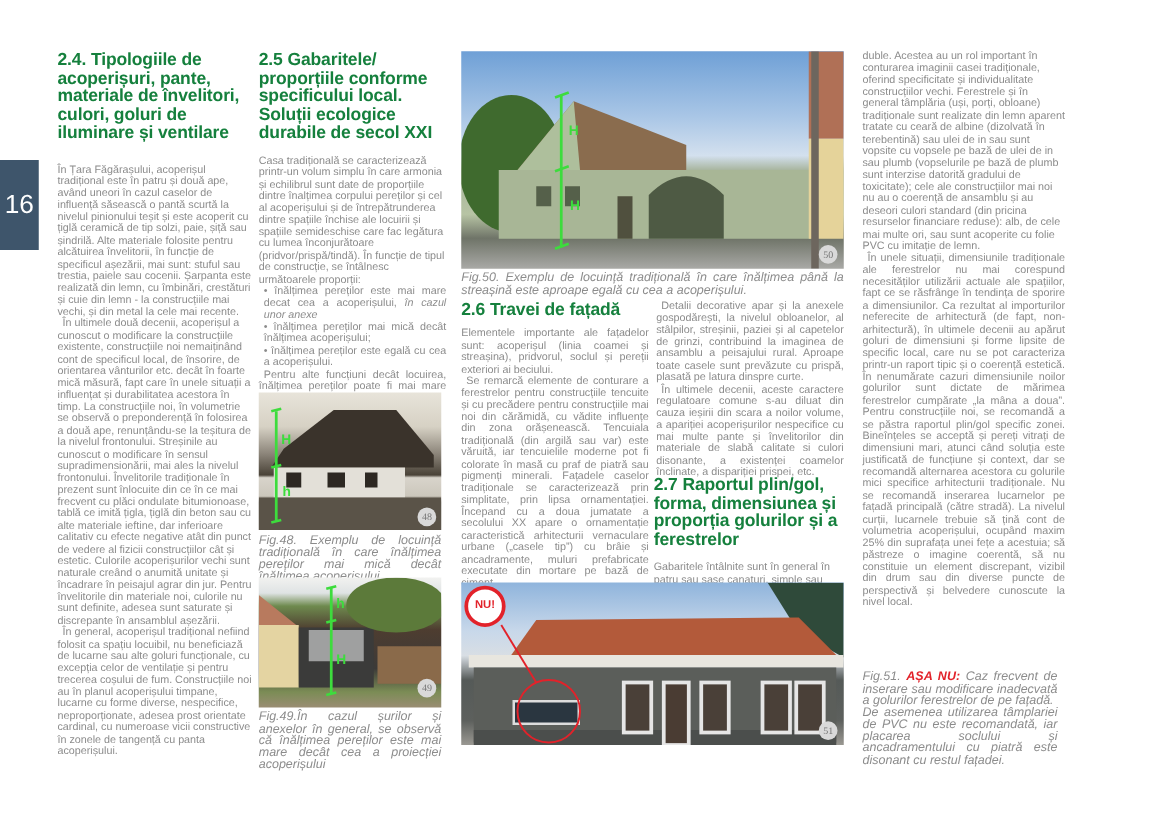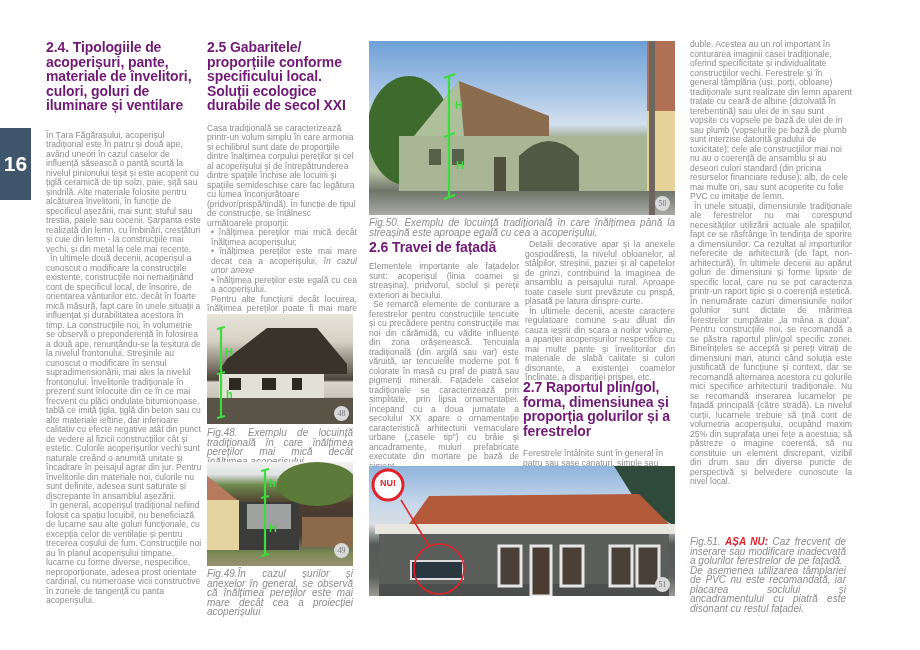--- a/index.html
+++ b/index.html
@@ -2,26 +2,26 @@
 <html><head>
 <meta charset="utf-8">
 <style>
   html, body { margin: 0; padding: 0; }
   body {
     width: 920px; height: 650px; background: #ffffff; position: relative; overflow: hidden;
     font-family: "Liberation Sans", sans-serif; color: #8a8a8a;
   }
   .page-tab {
     position: absolute; left: 0; top: 128px; width: 31px; height: 72px;
-    background: #3e556b; color: #fff; font-weight: bold; font-size: 21px;
+    background: #3e556b; color: #fff; font-weight: normal; font-size: 21px;
     display: flex; align-items: center; justify-content: center;
   }
   .col { position: absolute; top: 0; }
   h2.sec {
-    margin: 0; font-weight: bold; color: #701a75; font-size: 14.5px; line-height: 14.5px;
+    margin: 0; font-weight: bold; color: #15803d; font-size: 14.5px; line-height: 14.5px;
     letter-spacing: -0.1px;
   }
   .body-text {
     font-size: 8.6px; line-height: 9.5px; color: #8c8c8c; margin: 0;
   }
   .justify { text-align: justify; }
   .body-text p { margin: 0; }
   .indent { text-indent: 4px; }
   .caption { font-size: 10px; line-height: 9.5px; font-style: italic; color: #8c8c8c; margin: 0; }
   .caption .bad { color: #e2222a; font-weight: bold; }
@@ -47,22 +47,22 @@
     <p>În Țara Făgărașului, acoperișul tradițional este în patru și două ape, având uneori  în cazul caselor de influență săsească o pantă scurtă la nivelul pinionului teșit și este acoperit cu țiglă ceramică de tip solzi, paie, șiță sau șindrilă. Alte materiale folosite pentru alcătuirea învelitorii, în funcție de specificul așezării, mai sunt: stuful sau trestia, paiele sau cocenii. Șarpanta este realizată din lemn, cu îmbinări, crestături și cuie din lemn - la construcțiile mai vechi, și din metal la cele mai recente.</p>
     <p class="indent">În ultimele două decenii, acoperișul a cunoscut o modificare la construcțiile existente, construcțiile noi nemaiținând cont de specificul local, de însorire, de orientarea vânturilor etc. decât în foarte mică măsură, fapt care în unele situații a influențat și durabilitatea acestora în timp. La construcțiile noi, în volumetrie se observă o preponderență în folosirea a două ape, renunțându-se la teșitura de la nivelul frontonului. Streșinile au cunoscut o modificare în sensul supradimensionării, mai ales la nivelul frontonului. Învelitorile tradiționale în prezent sunt înlocuite din ce în ce mai frecvent cu plăci ondulate bitumionoase, tablă ce imită țigla, țiglă din beton sau cu alte materiale ieftine, dar inferioare calitativ cu efecte negative atât din punct de vedere al fizicii construcțiilor cât și estetic. Culorile acoperișurilor vechi sunt naturale creând o anumită unitate și încadrare în peisajul agrar din jur. Pentru învelitorile din materiale noi, culorile nu sunt definite, adesea sunt saturate și discrepante în ansamblul așezării.</p>
     <p class="indent">În general, acoperișul tradițional nefiind folosit ca spațiu locuibil, nu beneficiază de lucarne sau alte goluri funcționale, cu excepția celor de ventilație și pentru trecerea coșului de fum. Construcțiile noi au în planul acoperișului timpane, lucarne cu forme diverse, nespecifice, neproporționate, adesea prost orientate cardinal, cu numeroase vicii constructive în zonele de tangență cu panta acoperișului.</p>
   </div>
 </div>
 
 <div class="col" style="left:207px; top:40px; width:150px;">
   <h2 class="sec" style="font-size:14px;line-height:14.5px;">2.5 Gabaritele/ proporțiile conforme specificului local. Soluții ecologice durabile de secol XXI</h2>
   <div class="body-text justify" style="margin-top:11px;">
     <p style="text-align:left;">Casa tradițională se caracterizează printr-un volum simplu în care armonia și echilibrul sunt date de proporțiile dintre înalțimea corpului pereților și cel al acoperișului și de întrepătrunderea dintre spațiile închise ale locuirii și spațiile semideschise care fac legătura cu lumea înconjurătoare (pridvor/prispă/tindă). În funcție de tipul de construcție, se întâlnesc următoarele proporții:</p>
+    <p class="bullet"><span>• înălțimea pereților este mai mare decat cea a acoperișului, </span><i>în cazul unor anexe</i></p>
     <p class="bullet"><span>• înălțimea pereților mai mică decât înălțimea acoperișului;</span></p>
-    <p class="bullet"><span>• înălțimea pereților este mai mare decat cea a acoperișului, </span><i>în cazul unor anexe</i></p>
     <p class="bullet"><span>• înălțimea pereților este egală cu cea a acoperișului.</span></p>
     <p class="indent">Pentru alte funcțiuni decât locuirea, înălțimea pereților poate fi mai mare decât înălțimea acoperișului.</p>
   </div>
 </div>
 
 <div class="photo" style="left:207px; top:314px; width:146px; height:110px; background:linear-gradient(180deg,#e8e4da 0%,#d6d1c4 25%,#8a8378 45%,#4a4338 60%,#d8d4cb 62%,#ccc7bc 75%,#5c5549 80%,#6b6457 100%);">
   <svg width="146" height="110" style="position:absolute;left:0;top:0">
     <polygon points="20,45 60,14 110,14 140,50 140,60 10,60" fill="#3a332b"></polygon>
     <rect x="12" y="60" width="105" height="24" fill="#e3e0d8"></rect>
     <rect x="22" y="64" width="12" height="12" fill="#2d2822"></rect>
@@ -127,21 +127,21 @@
 <div class="body-text justify" style="position:absolute;left:369px;top:262px;width:150px;">
   <p>Elementele importante ale fațadelor sunt: acoperișul (linia coamei și streașina), pridvorul, soclul și pereții exteriori ai beciului.</p>
   <p class="indent">Se remarcă elemente de conturare a ferestrelor pentru construcțiile tencuite și cu precădere pentru construcțiile mai noi din cărămidă, cu vădite influențe din zona orășenească. Tencuiala tradițională (din argilă sau var) este văruită, iar tencuielile moderne pot fi colorate în masă cu praf de piatră sau pigmenți minerali. Fațadele caselor tradiționale se caracterizează prin simplitate, prin lipsa ornamentației. Începand cu  a doua jumatate a secolului XX apare o ornamentație caracteristică arhitecturii vernaculare urbane („casele tip”) cu brâie și ancadramente, muluri prefabricate executate din mortare pe bază de ciment.</p>
 </div>
 <div class="body-text justify" style="position:absolute;left:525px;top:240px;width:150px;">
   <p class="indent">Detalii decorative apar și la anexele gospodărești, la nivelul obloanelor, al stâlpilor, streșinii, paziei și al capetelor de grinzi, contribuind la imaginea de ansamblu a peisajului rural. Aproape toate casele sunt prevăzute cu prispă, plasată pe latura dinspre curte.</p>
   <p class="indent">În ultimele decenii, aceste caractere regulatoare comune s-au diluat din cauza ieșirii din scara a noilor volume, a apariției acoperișurilor nespecifice cu mai multe pante și învelitorilor din materiale de slabă calitate si culori disonante, a existenței coamelor înclinate, a dispariției prispei, etc.</p>
 </div>
 
 <h2 class="sec" style="position:absolute;left:523px;top:380px;width:152px;font-size:14px;">2.7 Raportul plin/gol, forma, dimensiunea și proporția golurilor și a ferestrelor</h2>
-<p class="body-text" style="position:absolute;left:523px;top:449px;width:152px;">Ferestrele întâlnite sunt în general în patru sau șase canaturi, simple sau</p>
+<p class="body-text" style="position:absolute;left:523px;top:449px;width:152px;">Gabaritele întâlnite sunt în general în patru sau șase canaturi, simple sau</p>
 
 <div class="photo" style="left:369px; top:466px; width:306px; height:130px; background:linear-gradient(180deg,#8fb4dc 0%,#c8d8ea 30%,#d8dee4 45%,#555a58 60%,#5d605d 85%,#9a9892 100%);">
   <svg width="306" height="142" style="position:absolute;left:0;top:0">
     <polygon points="245,0 306,0 306,60 270,40" fill="#2f4a3a"></polygon>
     <polygon points="40,58 60,30 270,28 300,58" fill="#b35a3a"></polygon>
     <rect x="6" y="58" width="300" height="10" fill="#e8e6df"></rect>
     <rect x="10" y="68" width="290" height="60" fill="#5b5e5a"></rect>
     <rect x="10" y="118" width="290" height="12" fill="#4b4e4c"></rect>
     <rect x="42" y="95" width="52" height="18" fill="#2a3640" stroke="#ddd" stroke-width="2"></rect>
     <rect x="130" y="80" width="22" height="40" fill="#4a4038" stroke="#e6e6e6" stroke-width="3"></rect>

